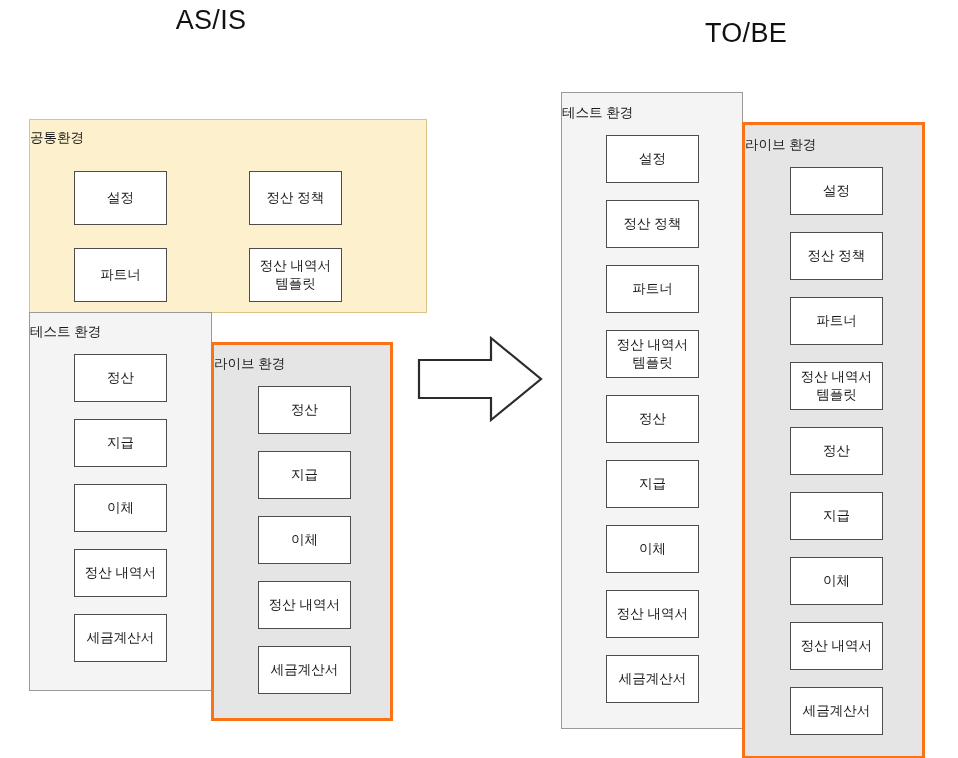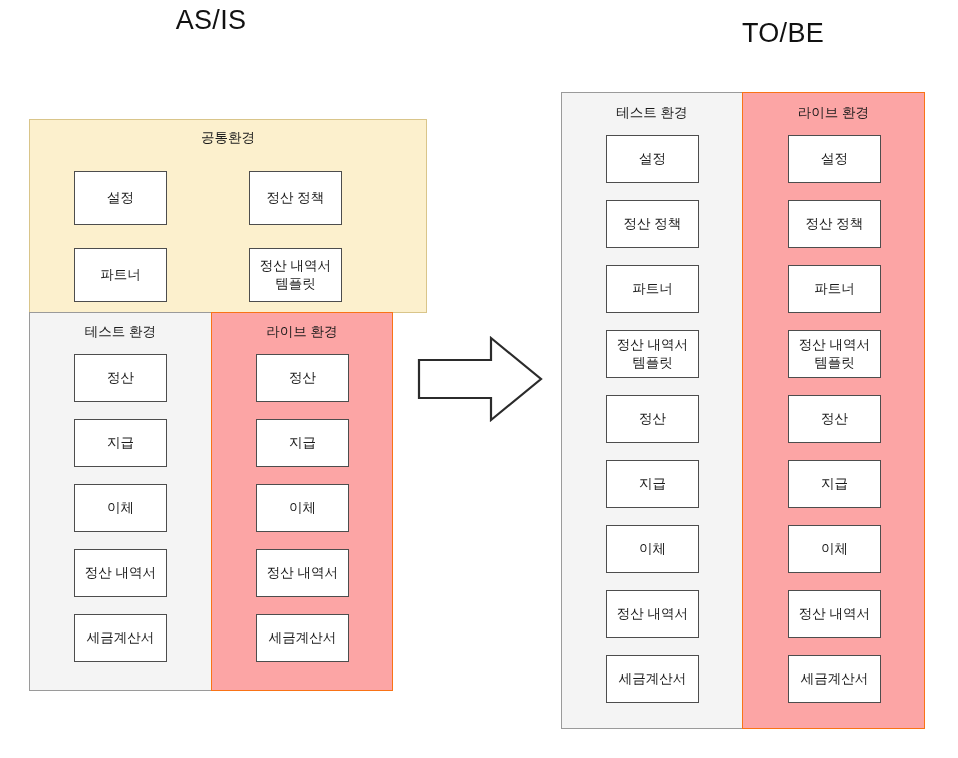--- a/index.html
+++ b/index.html
@@ -25,45 +25,45 @@
     position: absolute;
     font-size: 27px;
     font-weight: 400;
     letter-spacing: 0.3px;
     color: #111111;
     text-align: center;
     white-space: nowrap;
     transform: translateX(-50%);
   }
   #title-asis { left: 211px; top: 5px; }
-  #title-tobe { left: 783px; top: 18px; }
+  #title-tobe { left: 746px; top: 18px; }
 
   
   .panel {
     position: absolute;
     box-sizing: border-box;
   }
   .panel-yellow {
     background: #fcf0cd;
     border: 1px solid #d9c58a;
   }
   .panel-gray {
     background: #f4f4f4;
     border: 1px solid #9a9a9a;
   }
   .panel-green {
-    background: #fca5a5;
-    border: 1px solid #f97316;
+    background: #e5e5e5;
+    border: 3px solid #f97316;
+    margin-top: 30px;
   }
 
   .panel-label {
     position: absolute;
     left: 0;
     right: 0;
-    text-align: center;
     font-size: 13.5px;
     font-weight: 400;
     color: #1a1a1a;
     white-space: nowrap;
   }
 
   
   .node {
     position: absolute;
     box-sizing: border-box;

